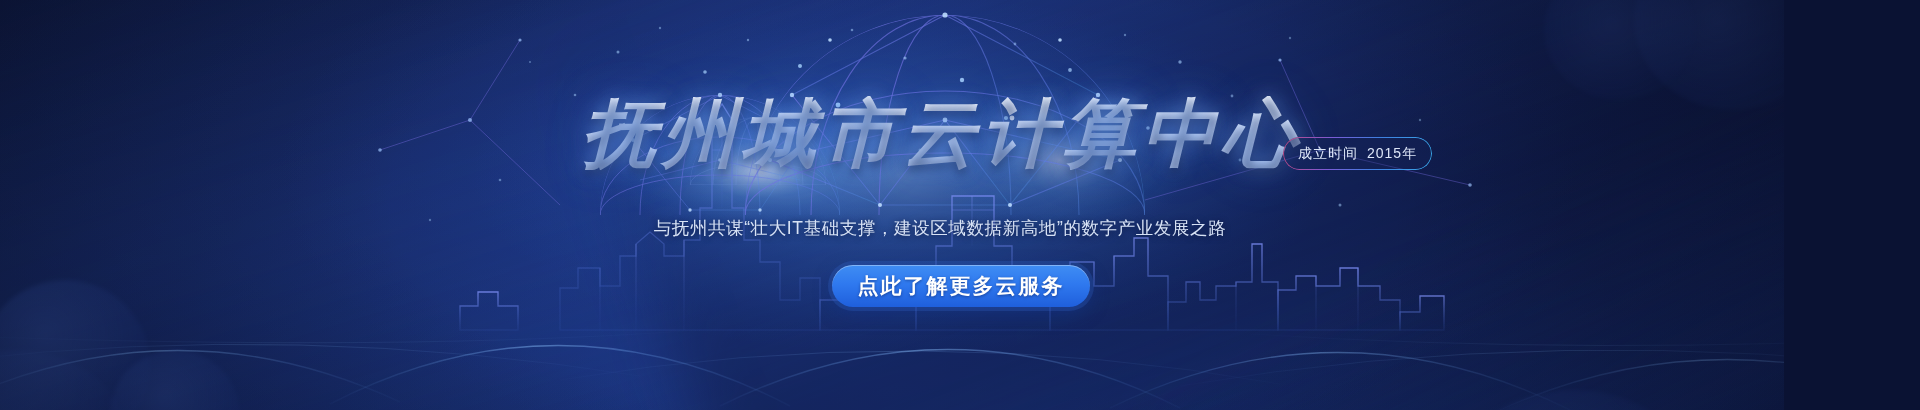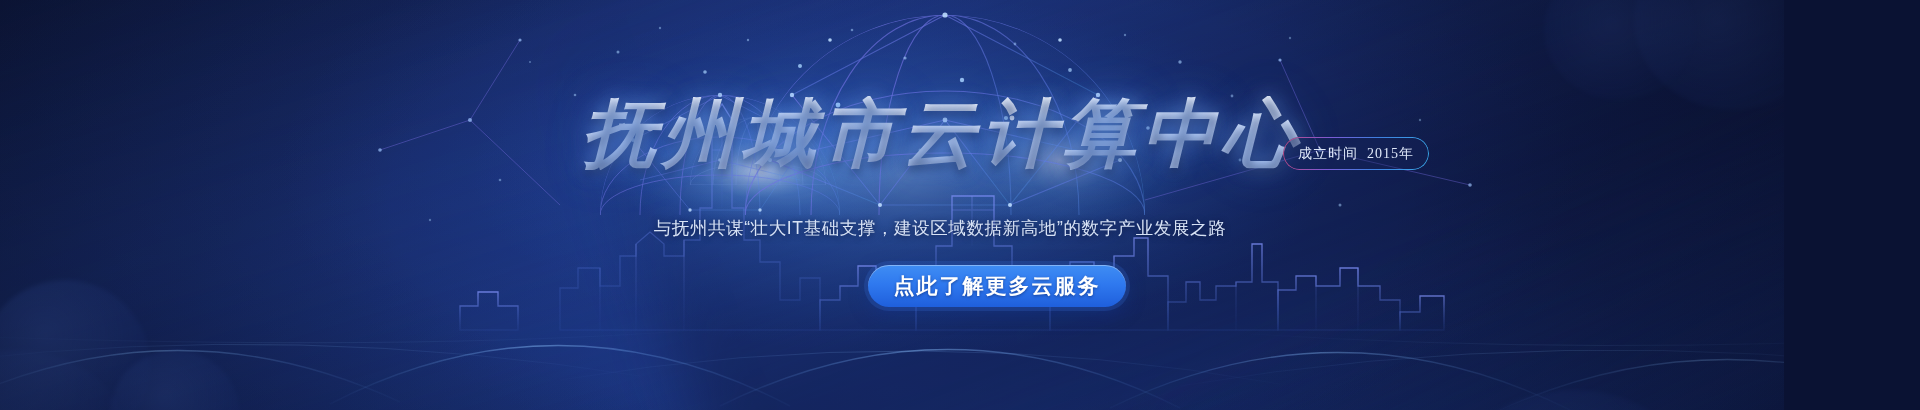--- a/index.html
+++ b/index.html
@@ -89,33 +89,33 @@
     margin-top:37px;
   }
   .badge::before{
     content:""; position:absolute; inset:0; border-radius:17px; padding:1px;
     background:linear-gradient(100deg,#c0487f 0%,#7b5bd6 32%,#3f7fe0 62%,#39a8e8 100%);
     -webkit-mask:linear-gradient(#000 0 0) content-box, linear-gradient(#000 0 0);
     -webkit-mask-composite:xor; mask-composite:exclude;
     pointer-events:none;
   }
   .badge span{ position:relative; z-index:1; white-space:nowrap; }
-  .badge .bnum{ font-family:Liberation Serif, serif; }
+  .badge .bnum{ font-family:Liberation Sans, sans-serif; }
 
   .subtitle{
     position:absolute; left:0; top:216px; width:1920px;
     text-align:center;
     font-size:17.5px; color:#d7e2f5; letter-spacing:.6px;
     white-space:nowrap;
     text-shadow:0 1px 6px rgba(8,16,50,0.8);
     transform:translateX(-20px);
   }
 
   .cta{
-    position:absolute; left:868px; top:265px;
+    position:absolute; left:832px; top:265px;
     width:258px; height:42px;
     border:0; cursor:pointer;
     border-radius:21px;
     color:#ffffff;
     font-family:"DejaVu Sans","Liberation Sans",sans-serif;
     font-size:21px; font-weight:bold; letter-spacing:2px;
     background:linear-gradient(180deg,#3f8df3 0%,#2f79ef 45%,#1f5fdc 100%);
     box-shadow:
       0 0 0 4px rgba(58,122,230,0.20),
       0 6px 18px rgba(18,52,140,0.55),

